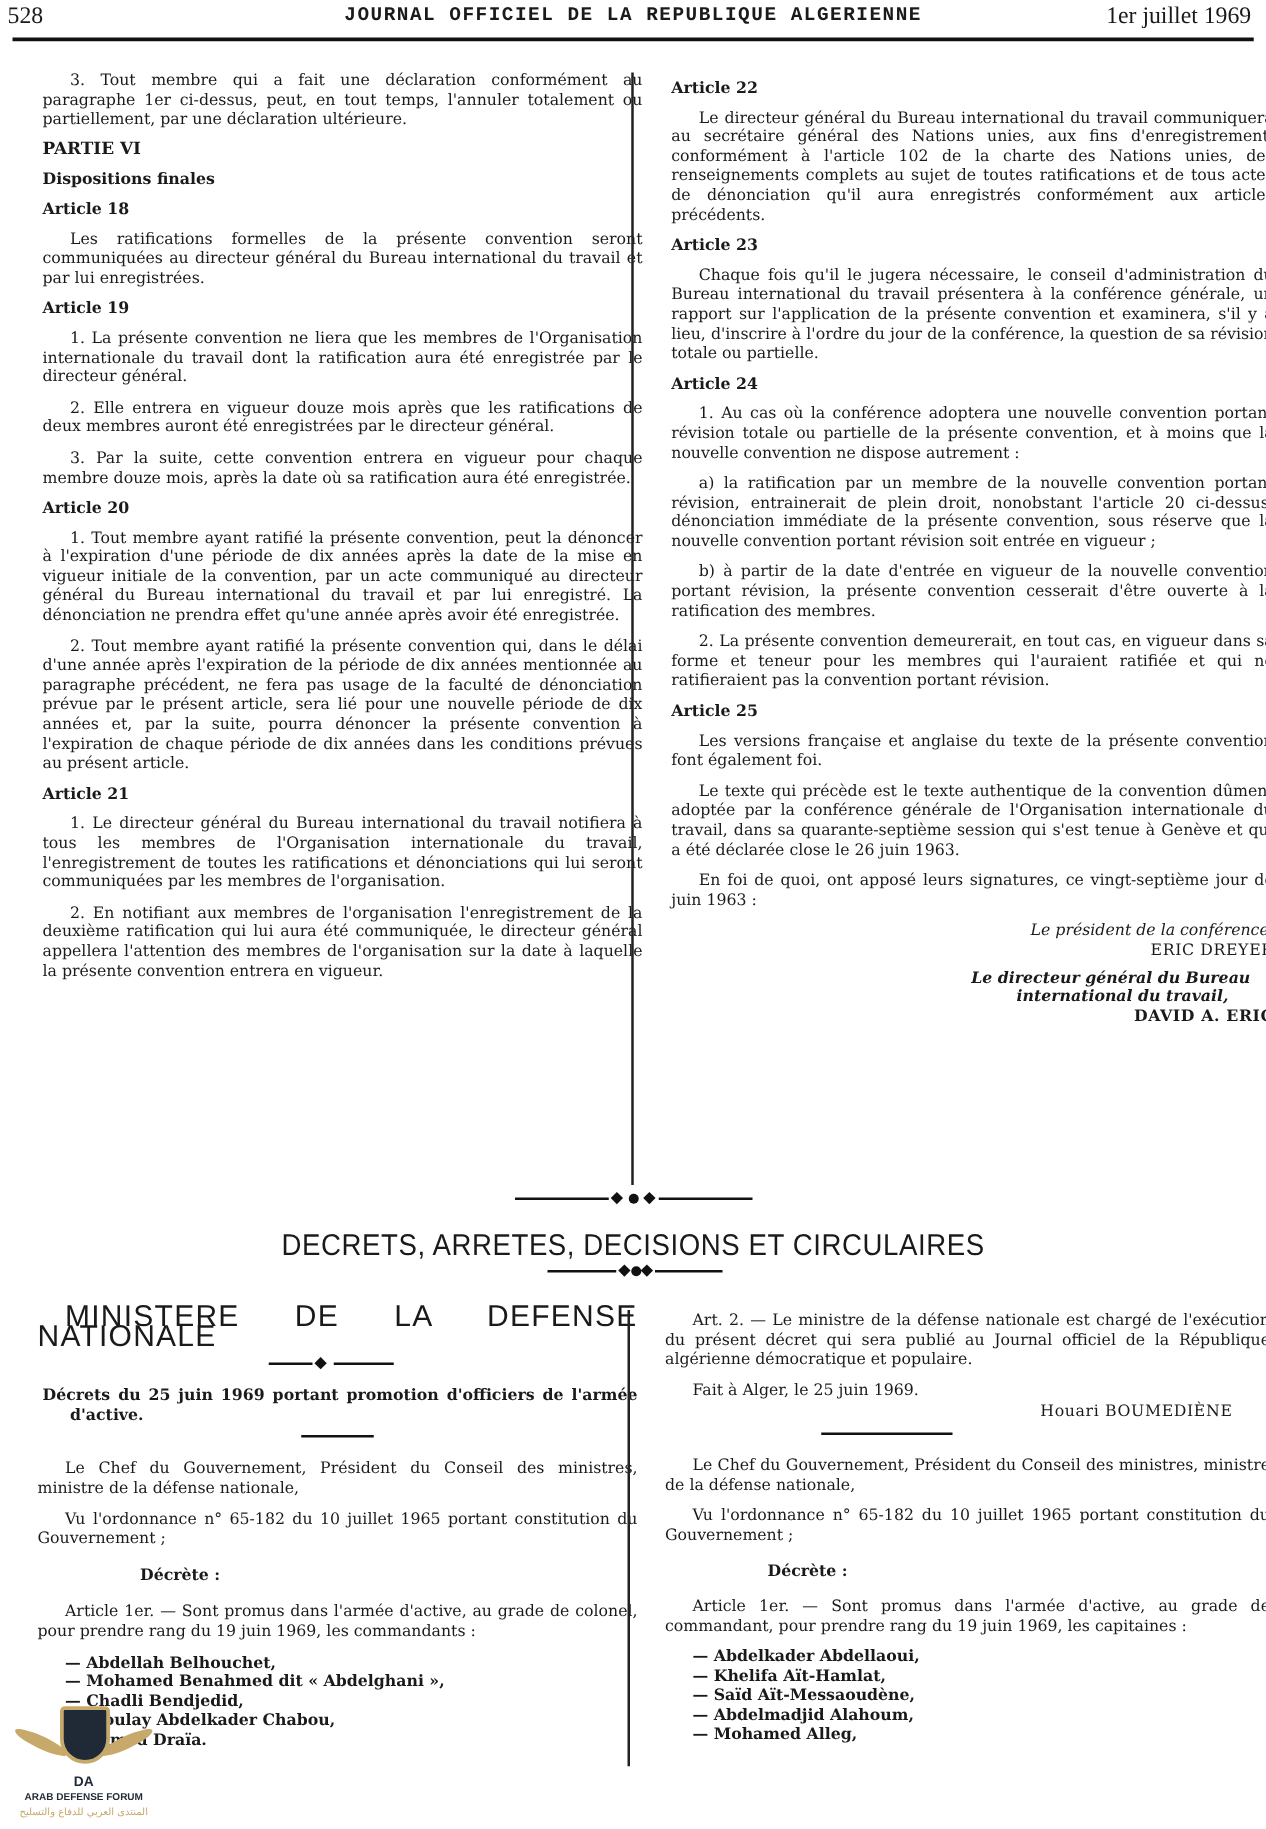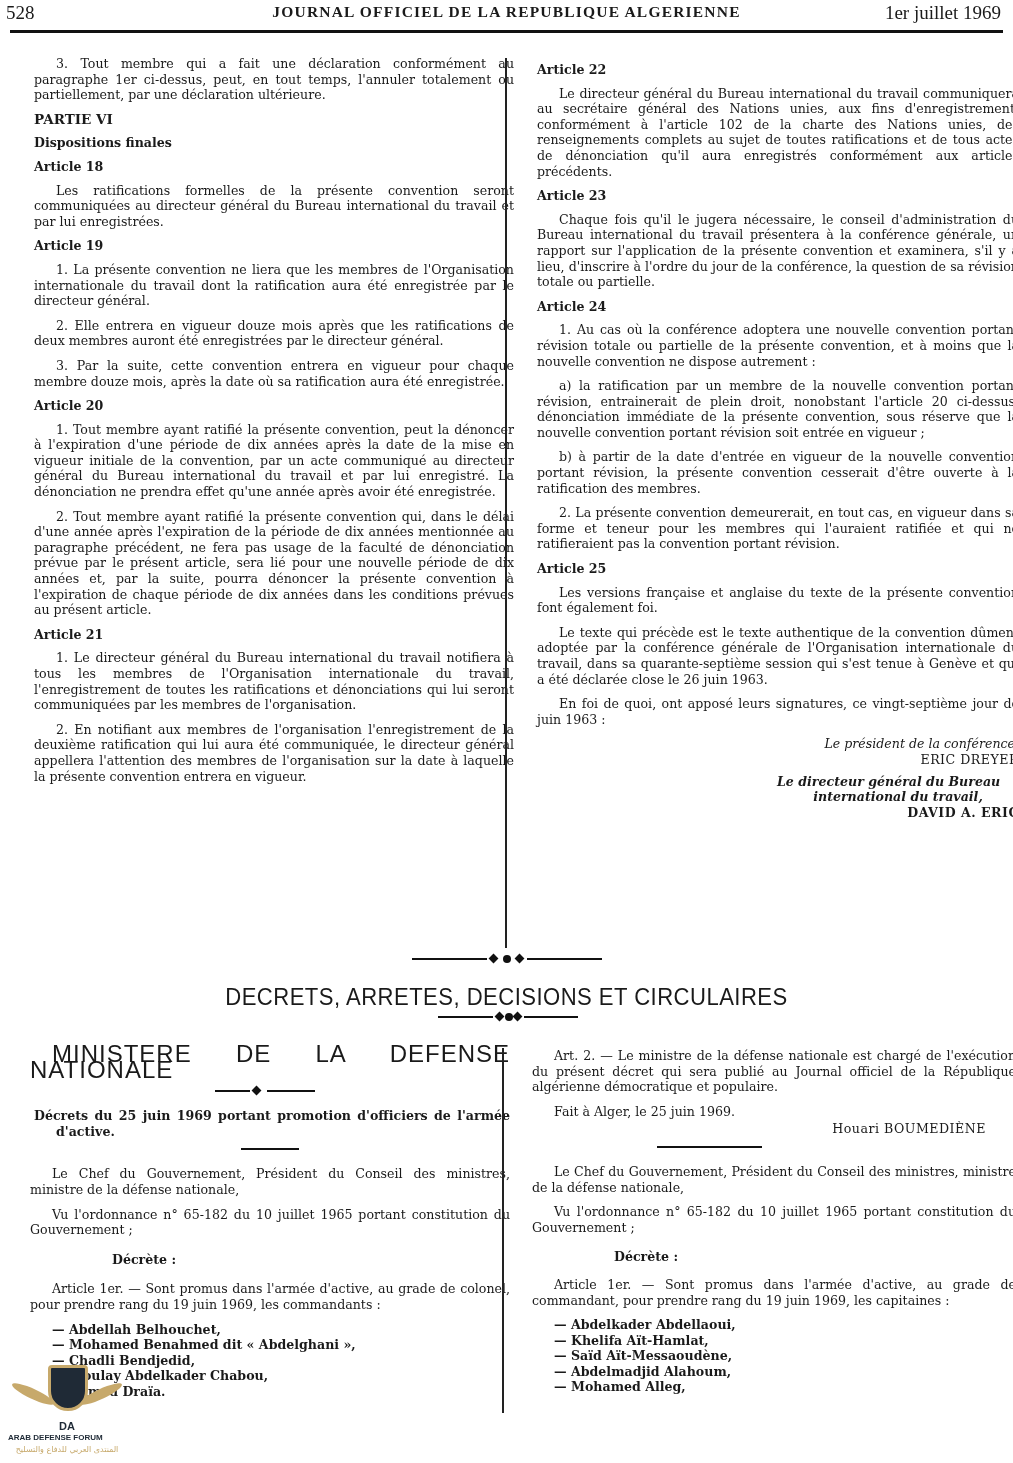--- a/index.html
+++ b/index.html
@@ -6,21 +6,21 @@
   body {
     width: 1013px; height: 1463px; position: relative; overflow: hidden;
     font-family: "DejaVu Serif", "Liberation Serif", serif;
     color: #1a1a1a;
   }
   .header {
     position: absolute; left: 0; top: 0; width: 1013px; height: 30px;
   }
   .page-num { position: absolute; left: 6px; top: 2px; font-family: "Liberation Serif", serif; font-size: 19px; }
   .journal-title { position: absolute; left: 0; width: 1013px; top: 3px; text-align: center;
-    font-family: Liberation Serif, serif; font-weight: bold; font-size: 15.5px; letter-spacing: 1.2px; }
+    font-family: Liberation Mono, monospace; font-weight: bold; font-size: 15.5px; letter-spacing: 1.2px; }
   .header-date { position: absolute; right: 12px; top: 2px; font-family: "Liberation Serif", serif; font-size: 19px; }
   .header-rule { position: absolute; left: 10px; right: 10px; top: 30px; height: 3px; background: #111; }
 
   .col { position: absolute; font-size: 12.6px; line-height: 15.6px; margin-left: 20px; }
   .col p { margin: 0 0 9px 0; text-align: justify; text-indent: 22px; }
   .col .h { text-align: left; font-weight: bold; margin: 6px 0 8px 0; text-indent: 0; }
   .col .h.partie { font-size: 13.5px; font-weight: normal; font-weight: 600; }
   .b { font-weight: bold; }
   .vrule { position: absolute; width: 2px; background: #222; }
 
@@ -39,21 +39,21 @@
   .decree-title { font-weight: bold; padding-left: 26px; text-indent: -22px !important; margin-top: 12px !important; }
   .list { margin: 0; padding: 0 0 0 22px; list-style: none; font-weight: 600; }
   .list li { line-height: 15.5px; }
   .short-rule { width: 58px; height: 2px; background: #111; margin: 6px auto 16px auto; }
 
   .watermark { position: absolute; left: 8px; top: 1365px; width: 118px; height: 95px; }
   .wm-shield { position: absolute; left: 40px; top: 0; width: 40px; height: 46px;
     background: #1f2a36; border: 3px solid #c7a96b; border-radius: 4px 4px 20px 20px; box-sizing: border-box; }
   .wm-wing { position: absolute; top: 24px; width: 46px; height: 10px; background: #c7a96b; border-radius: 50%; }
   .wm-da { position: absolute; left: 0; width: 118px; top: 55px; text-align: center; font-family: "Liberation Sans", sans-serif; font-weight: bold; font-size: 11px; color: #1f2a36; }
-  .wm-en { position: absolute; left: 0; width: 118px; top: 68px; font-family: "Liberation Sans", sans-serif; font-weight: bold; font-size: 8px; color: #1f2a36; }
+  .wm-en { position: absolute; left: 0; width: 118px; top: 68px; text-align: center; font-family: "Liberation Sans", sans-serif; font-weight: bold; font-size: 8px; color: #1f2a36; }
   .wm-ar { position: absolute; left: 0; width: 118px; top: 80px; text-align: center; font-family: "DejaVu Sans", sans-serif; font-size: 8px; color: #c7a96b; }
 </style>
 </head>
 <body>
 
 <div class="header">
   <span class="page-num">528</span>
   <span class="journal-title">JOURNAL OFFICIEL DE LA REPUBLIQUE ALGERIENNE</span>
   <span class="header-date">1er juillet 1969</span>
 </div>

